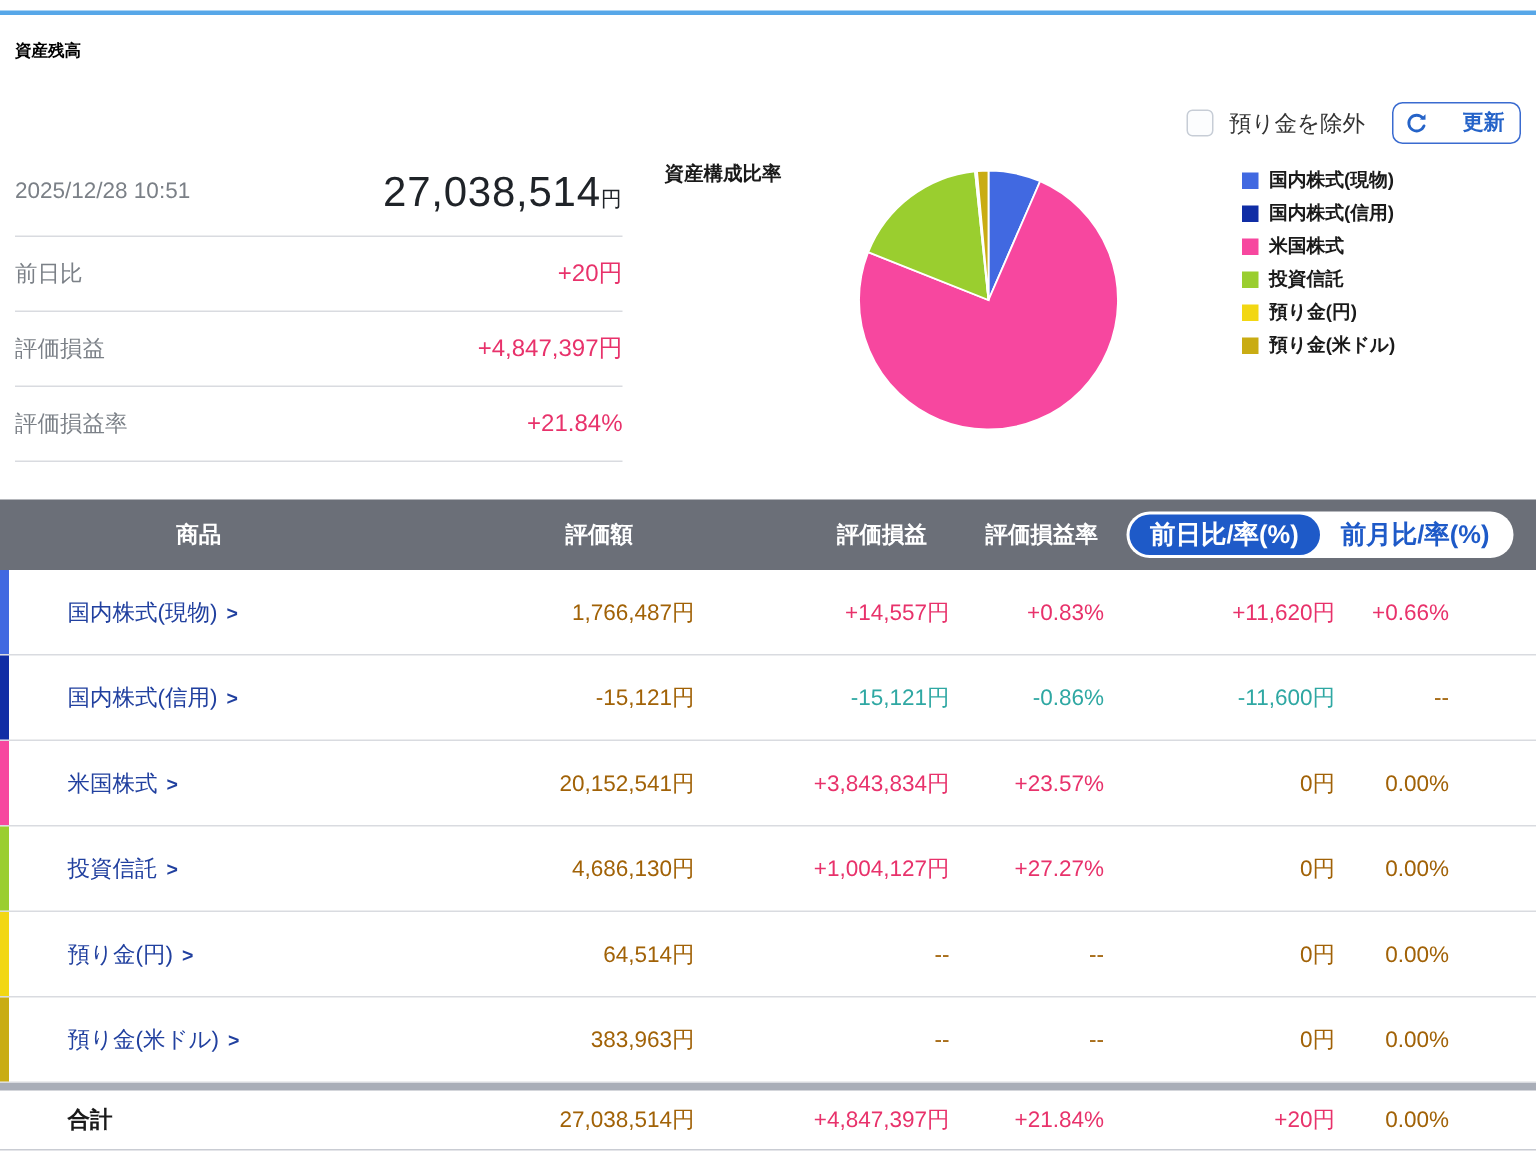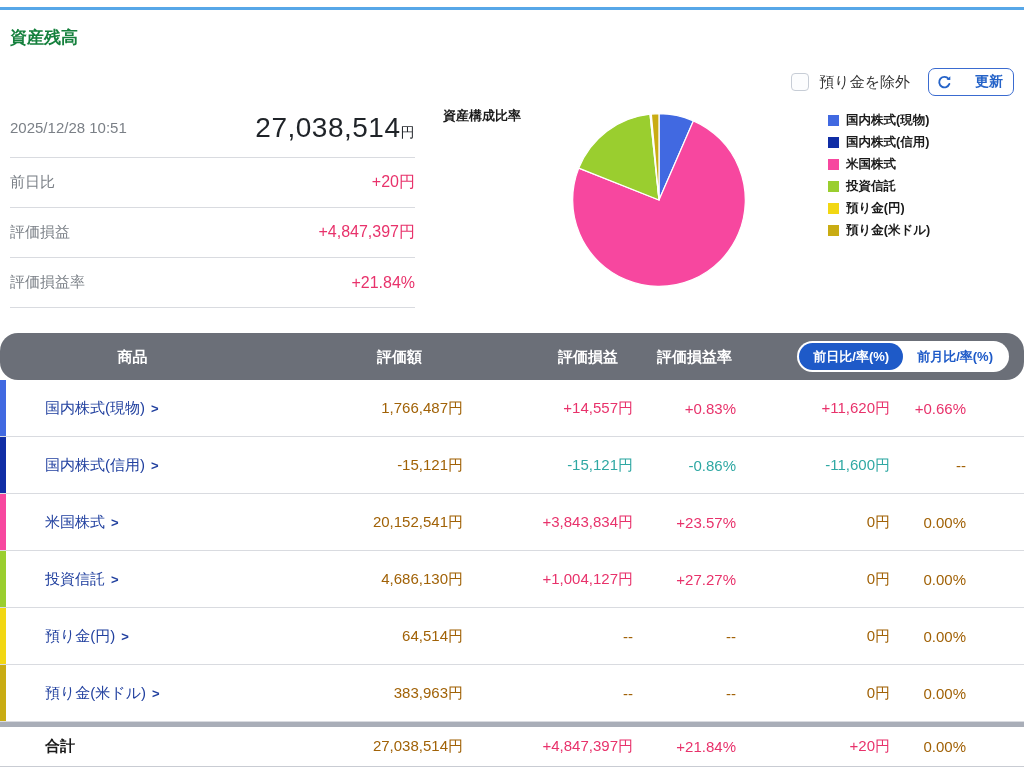--- a/index.html
+++ b/index.html
@@ -1,19 +1,19 @@
 <!DOCTYPE html>
 <html><head>
 <meta charset="utf-8">
 <style>
   * { margin:0; padding:0; box-sizing:border-box; }
   html,body { width:1024px; height:784px; background:#fff; overflow:hidden;
     font-family:"Liberation Sans","DejaVu Sans",sans-serif; color:#1f2328; }
   .topline { position:absolute; left:0; top:7px; width:1024px; height:3px; background:#57a7e8; }
-  .page-title { position:absolute; left:10px; top:26px; font-size:17px; font-weight:bold; color:#15803d; }
+  .page-title { position:absolute; left:10px; top:26px; font-size:11px; font-weight:bold; color:#000000; }
 
   
   .controls { position:absolute; top:68px; right:10px; display:flex; align-items:center; gap:10px; }
   .checkbox { width:18px; height:18px; border:1px solid #c7cdd6; border-radius:4px; background:#fcfdfe; cursor:pointer; }
   .checkbox-label { font-size:15px; color:#333; }
   .refresh-btn { display:flex; align-items:center; gap:23px; margin-left:8px; padding:4px 10px 4px 8px;
     border:1.5px solid #3a6bd0; border-radius:7px; background:#fff; color:#2563c8; font-size:14px;
     font-weight:bold; cursor:pointer; }
   .refresh-btn svg { display:block; }
 
@@ -32,26 +32,26 @@
   
   .pie-title { position:absolute; left:443px; top:107px; font-size:13px; font-weight:bold; color:#1a1a1a; }
   .pie-wrap { position:absolute; left:570px; top:111px; width:178px; height:178px; }
   .legend { position:absolute; left:828px; top:112px; }
   .legend-item { display:flex; align-items:center; gap:7px; margin-bottom:5px; }
   .legend-swatch { width:11px; height:11px; }
   .legend-label { font-size:12.5px; color:#1a1a1a; font-weight:bold; }
 
   
   .asset-table { position:absolute; left:0; top:333px; width:1024px; }
-  .thead { position:relative; height:47px; background:#6b6f78;border-radius:18px; }
+  .thead { position:relative; height:47px; background:#6b6f78; }
   .th { position:absolute; top:0; height:47px; line-height:47px; color:#fff; font-size:15px; font-weight:bold; }
   .th-product { left:70px; width:125px; text-align:center; }
   .th-value { right:602px; } .th-pl { right:406px; } .th-rate { right:292px; }
   .toggle-group { position:absolute; right:15px; top:8px; height:31px; display:flex; background:#fff; border-radius:16px; padding:2px; }
-  .toggle-pill { border:none; border-radius:14px; padding:0 14px; font-size:13px; font-weight:bold; cursor:pointer;
+  .toggle-pill { border:none; border-radius:14px; padding:0 14px; font-size:17px; font-weight:bold; cursor:pointer;
     background:#fff; color:#1e5ac8; font-family:inherit; }
   .toggle-pill.selected { background:#1e5ac8; color:#fff; }
 
   .trow { position:relative; display:grid; grid-template-columns:195px 268px 170px 103px 154px 105px;
     align-items:center; height:57px; border-bottom:1px solid #d9dbe0; font-size:15px; }
   .strip { position:absolute; left:0; top:0; width:6px; height:56px; }
   .cell { text-align:right; white-space:nowrap; }
   .cell-name { text-align:left; padding-left:45px; }
   .name-link { color:#21409f; cursor:pointer; text-decoration:none; font-size:15px; }
   .chev { font-weight:bold; margin-left:6px; font-size:13px; }

